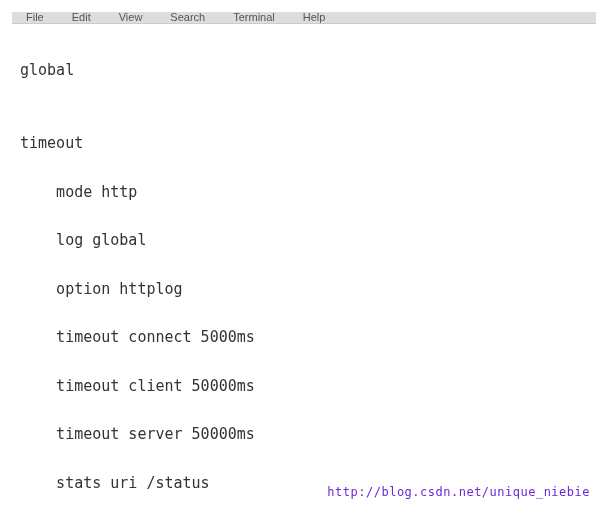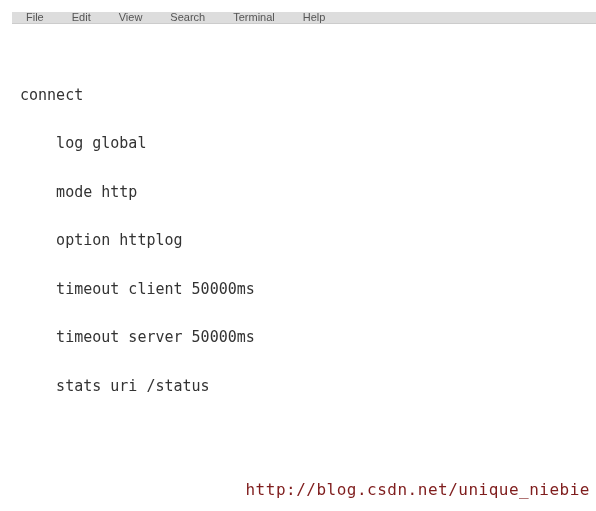--- a/index.html
+++ b/index.html
@@ -42,45 +42,47 @@
       white-space: pre;
       line-height: 1.35;
     }
     .line {
       display: block;
     }
     .watermark {
       position: absolute;
       bottom: 16px;
       right: 10px;
-      color: #7f1d1d;
+      color: #6d28d9;
       font-family: monospace;
-      font-size: 16px;
+      font-size: 12px;
       letter-spacing: 0.5px;
       pointer-events: none;
     }
   </style>
 </head>
 <body>
 
 <div class="menubar">
   <span class="menubar-item">File</span>
   <span class="menubar-item">Edit</span>
   <span class="menubar-item">View</span>
   <span class="menubar-item">Search</span>
   <span class="menubar-item">Terminal</span>
   <span class="menubar-item">Help</span>
 </div>
 
 <div class="editor">
+<span class="line">global</span>
 <span class="line"></span>
-<span class="line">connect</span>
+<span class="line">timeout</span>
+<span class="line">    mode http</span>
 <span class="line">    log global</span>
-<span class="line">    mode http</span>
 <span class="line">    option httplog</span>
+<span class="line">    timeout connect 5000ms</span>
 <span class="line">    timeout client 50000ms</span>
 <span class="line">    timeout server 50000ms</span>
 <span class="line">    stats uri /status</span>
 <span class="line"></span>
 
 
 
 <span class="line"></span>
 
 

